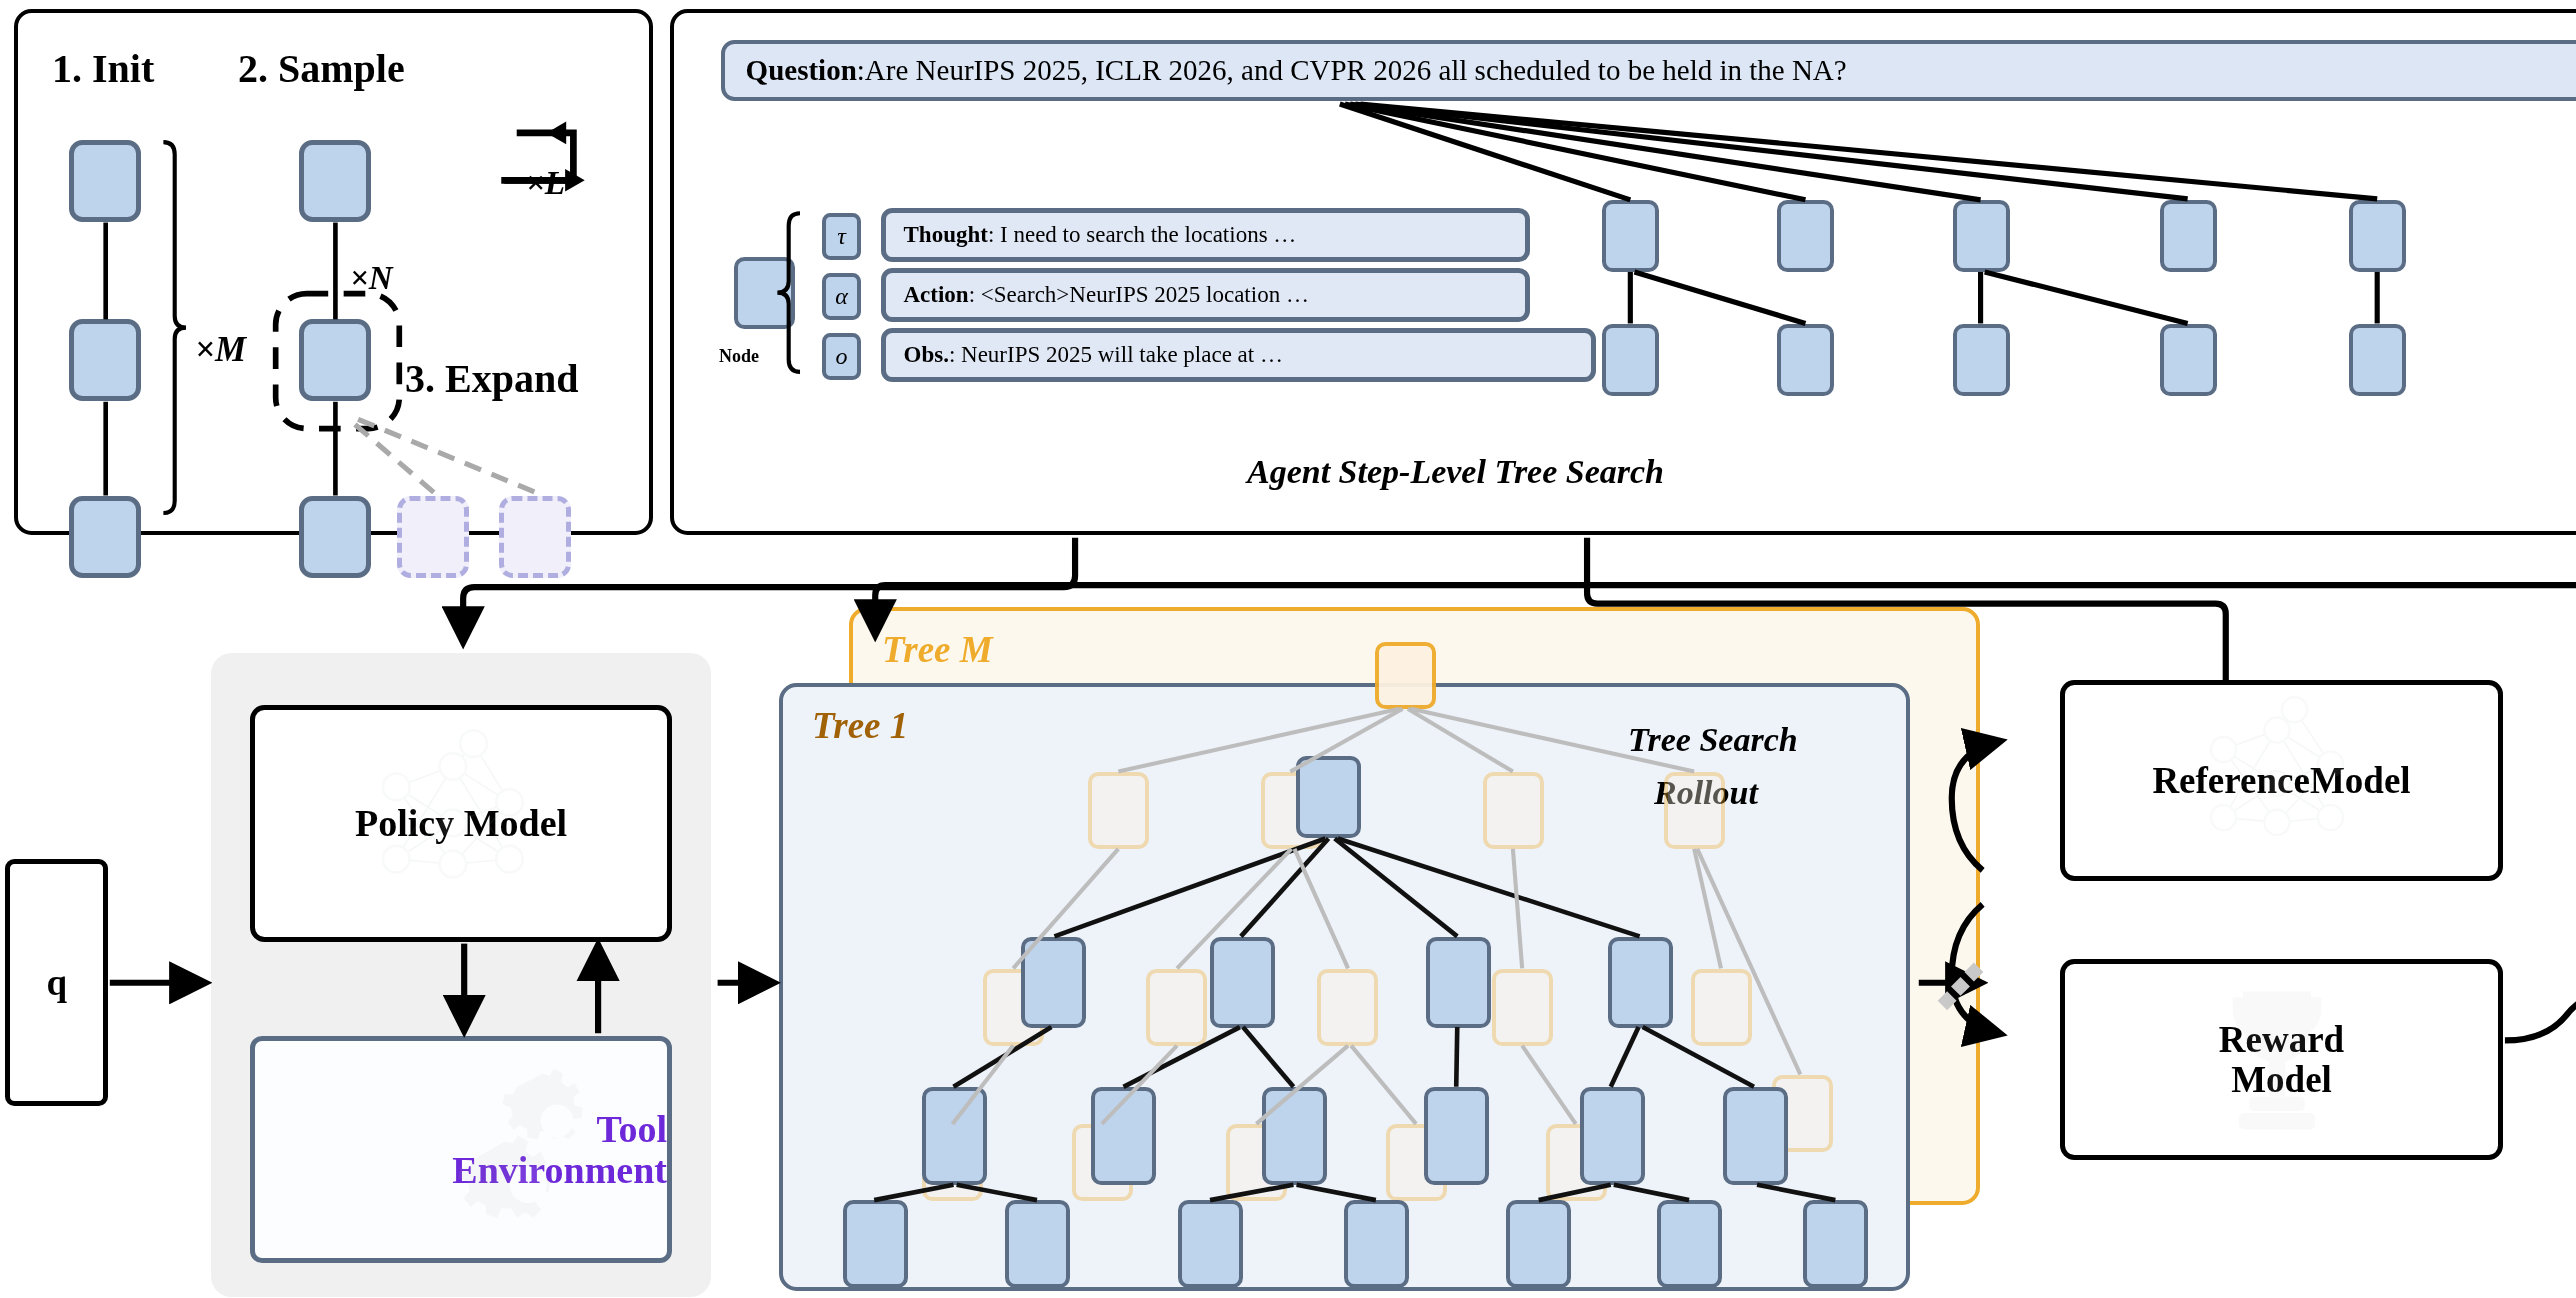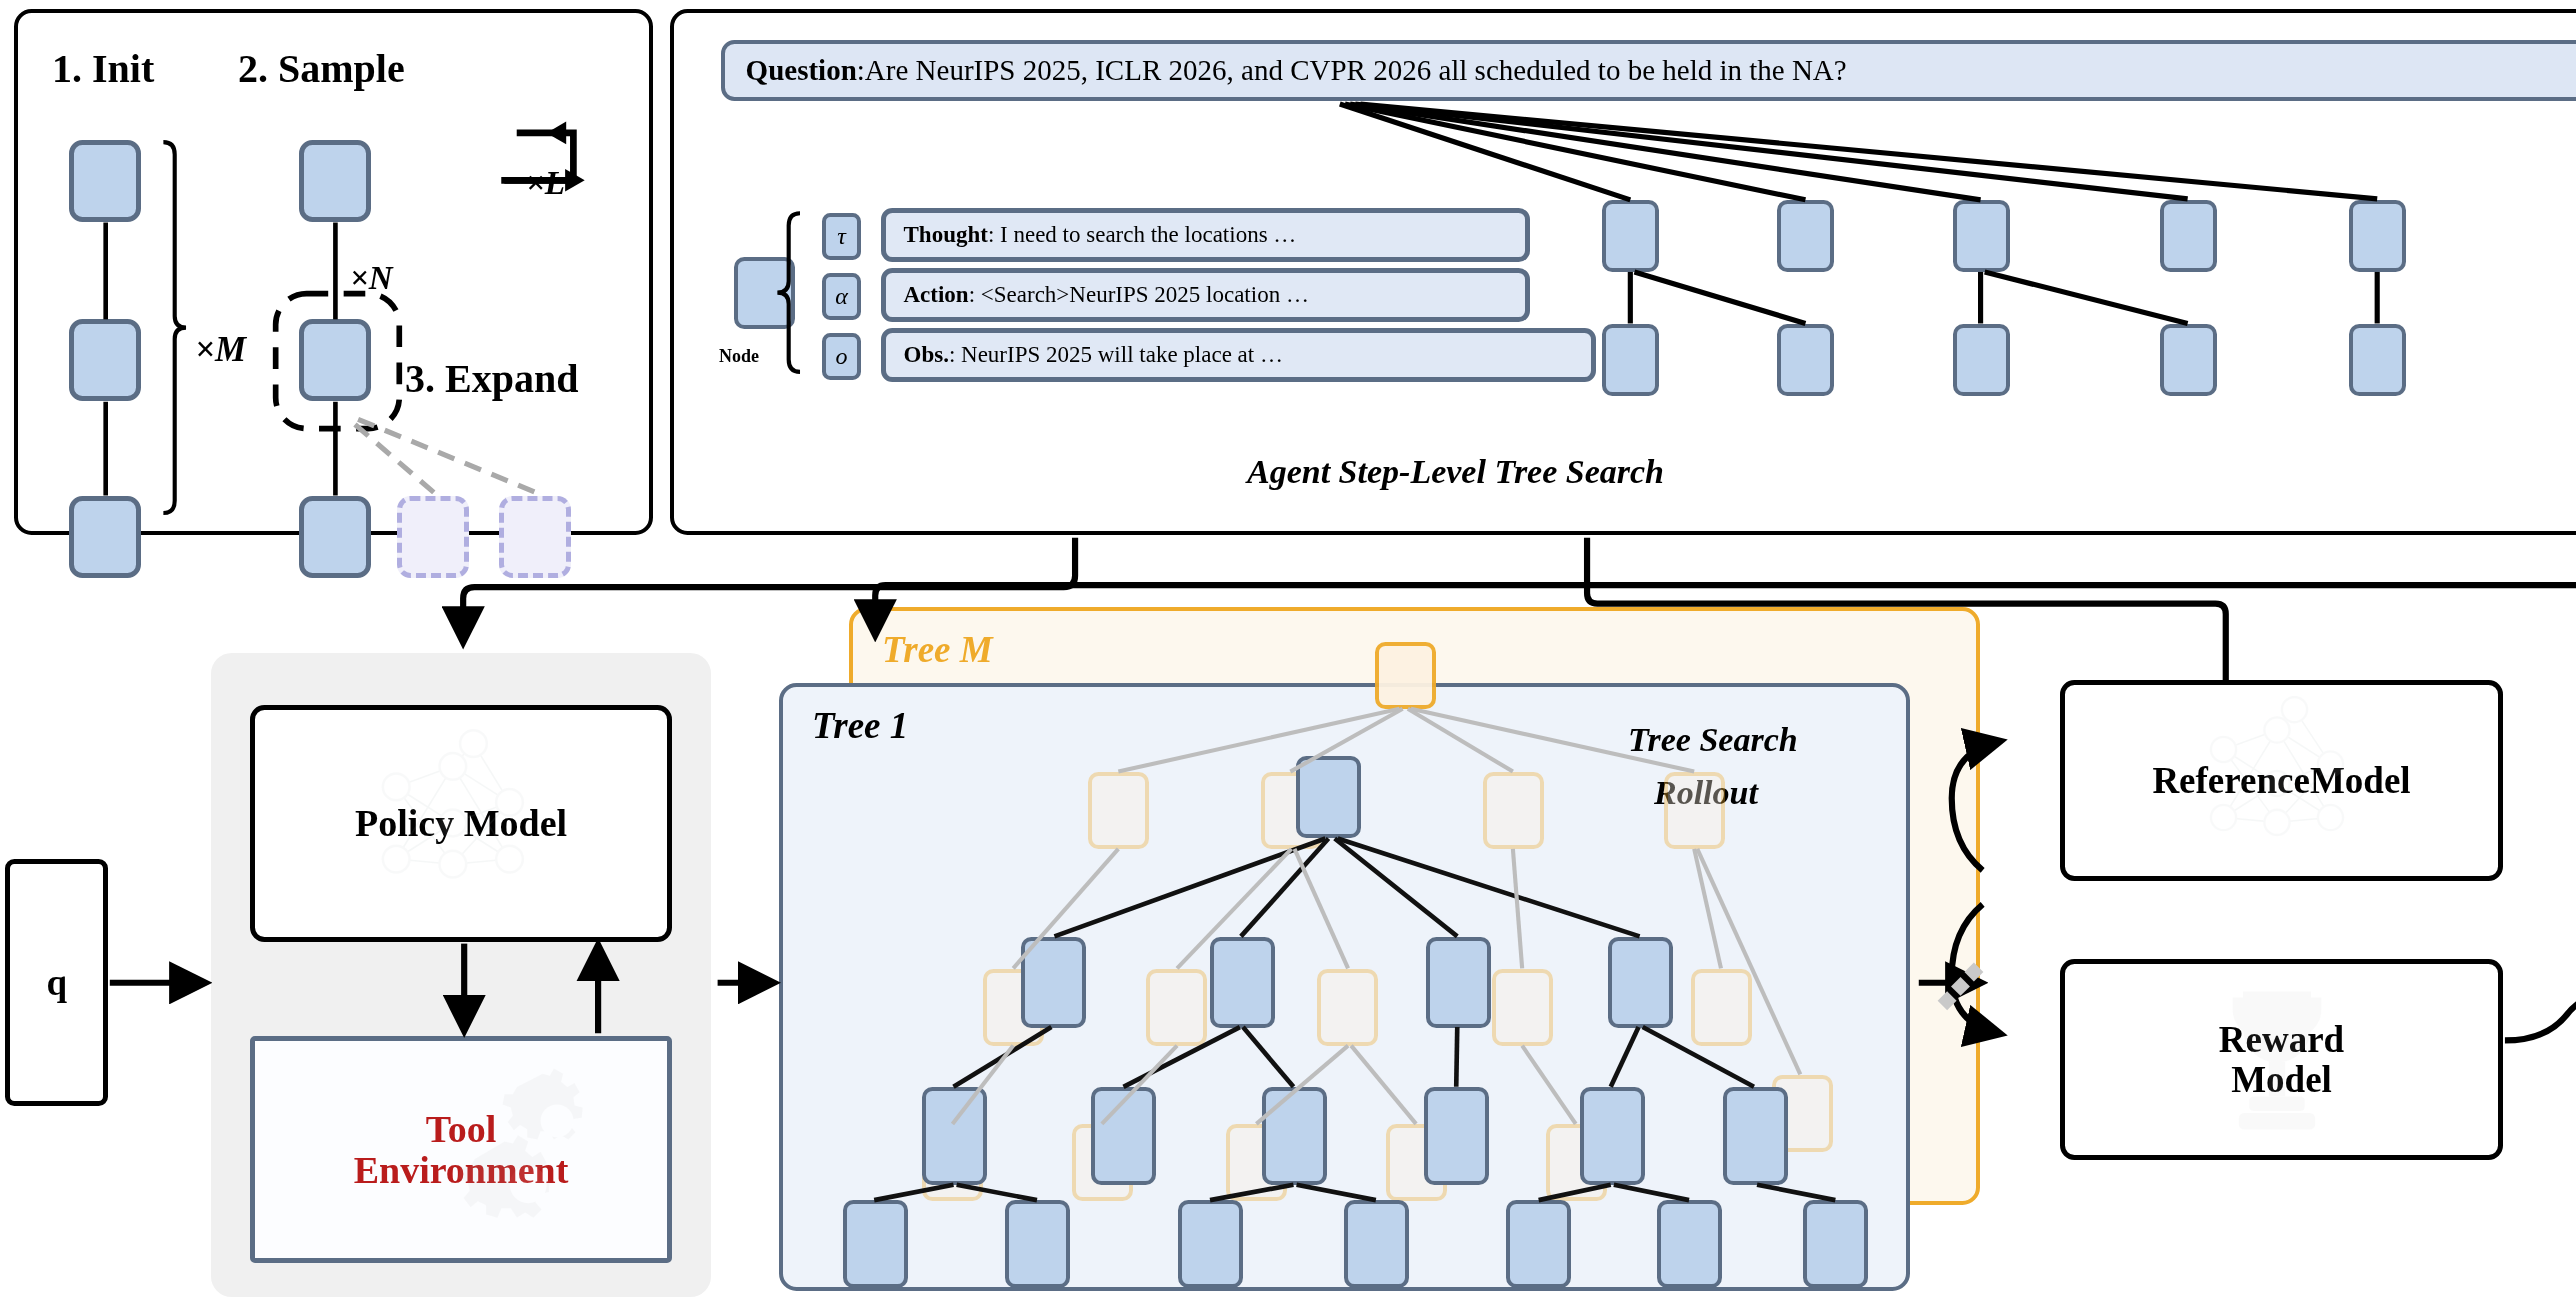--- a/index.html
+++ b/index.html
@@ -30,22 +30,22 @@
 
   
   #question-bar{position:absolute;box-sizing:border-box;background:#dde6f4;border:4.6px solid #5b6d85;border-radius:13.4px;
                 display:flex;align-items:center;padding:0 20.6px;white-space:nowrap;}
   #question-bar b{font-weight:bold;}
 
   
   .gbox{position:absolute;background:#f0f0f0;border-radius:20.6px;}
   .blackbox{position:absolute;box-sizing:border-box;background:#fff;border:5.2px solid #000;border-radius:14.4px;
             display:flex;align-items:center;justify-content:center;text-align:center;font-weight:bold;color:#000;line-height:1.06;}
-  .slatebox{position:absolute;box-sizing:border-box;background:#fcfdff;border:5.2px solid #5b6d85;border-radius:5px;
-            display:flex;align-items:center;justify-content:center;text-align:center;font-weight:bold;color:#b91c1c;line-height:1.06;}
+  .slatebox{position:absolute;box-sizing:border-box;background:#fcfdff;border:5.2px solid #5b6d85;border-radius:12px;
+            display:flex;align-items:flex-end;justify-content:center;text-align:center;font-weight:bold;color:#6d28d9;line-height:1.06;}
 
   
   .treebox{position:absolute;box-sizing:border-box;border-radius:17.5px;}
   .treebox.m{background:#fdf8ee;border:4.6px solid #efab2b;}
   .treebox.one{background:#eef3fa;border:4.6px solid #5b6d85;}
 
   .watermark{position:absolute;opacity:.09;pointer-events:none;}
 </style>
 </head>
 <body>
@@ -147,21 +147,21 @@
     <circle cx="106" cy="58" r="16" fill="#fff"></circle>
     <path d="M55 78 l8 2 5-8 10 6 -3 9 7 6 8-5 6 11 -7 6 1 9 9 2 -1 11 -9 2 -4 8 6 7 -8 8 -8-5 -8 5 -6-9 -9 0 -4 9 -11-3 0-9 -8-4 -7 6 -7-9 6-7 -2-9 -9-3 2-11 9 0 5-8z"></path>
     <circle cx="78" cy="120" r="18" fill="#fff"></circle>
   </g>
 </svg>
 
 <div class="treebox m" style="left:849px;top:607px;width:1131px;height:598px;"></div>
 <div class="label-it" style="left:882px;top:628px;font-size:37px;color:#efab2b;">Tree M</div>
 
 <div class="treebox one" style="left:779px;top:683px;width:1131px;height:608px;"></div>
-<div class="label-it" style="left:812px;top:704px;font-size:37px;color:#000000;">Tree 1</div>
+<div class="label-it" style="left:812px;top:704px;font-size:37px;color:#a16207;">Tree 1</div>
 
 <div class="label-it" style="left:1628px;top:721px;font-size:34px;color:#000;">Tree Search</div>
 <div class="label-it" style="left:1654px;top:774px;font-size:34px;color:#000;">Rollout</div>
 
 <div class="node sm orange" style="left:1375px;top:642px;width:61px;height:67px;opacity:.95;"></div>
 <div class="node sm orange" style="left:1088px;top:772px;width:61px;height:77px;opacity:.35;"></div>
 <div class="node sm orange" style="left:1261px;top:772px;width:61px;height:77px;opacity:.35;"></div>
 <div class="node sm orange" style="left:1483px;top:772px;width:61px;height:77px;opacity:.35;"></div>
 <div class="node sm orange" style="left:1664px;top:772px;width:61px;height:77px;opacity:.35;"></div>
 <div class="node sm orange" style="left:983px;top:969px;width:61px;height:77px;opacity:.35;"></div>

